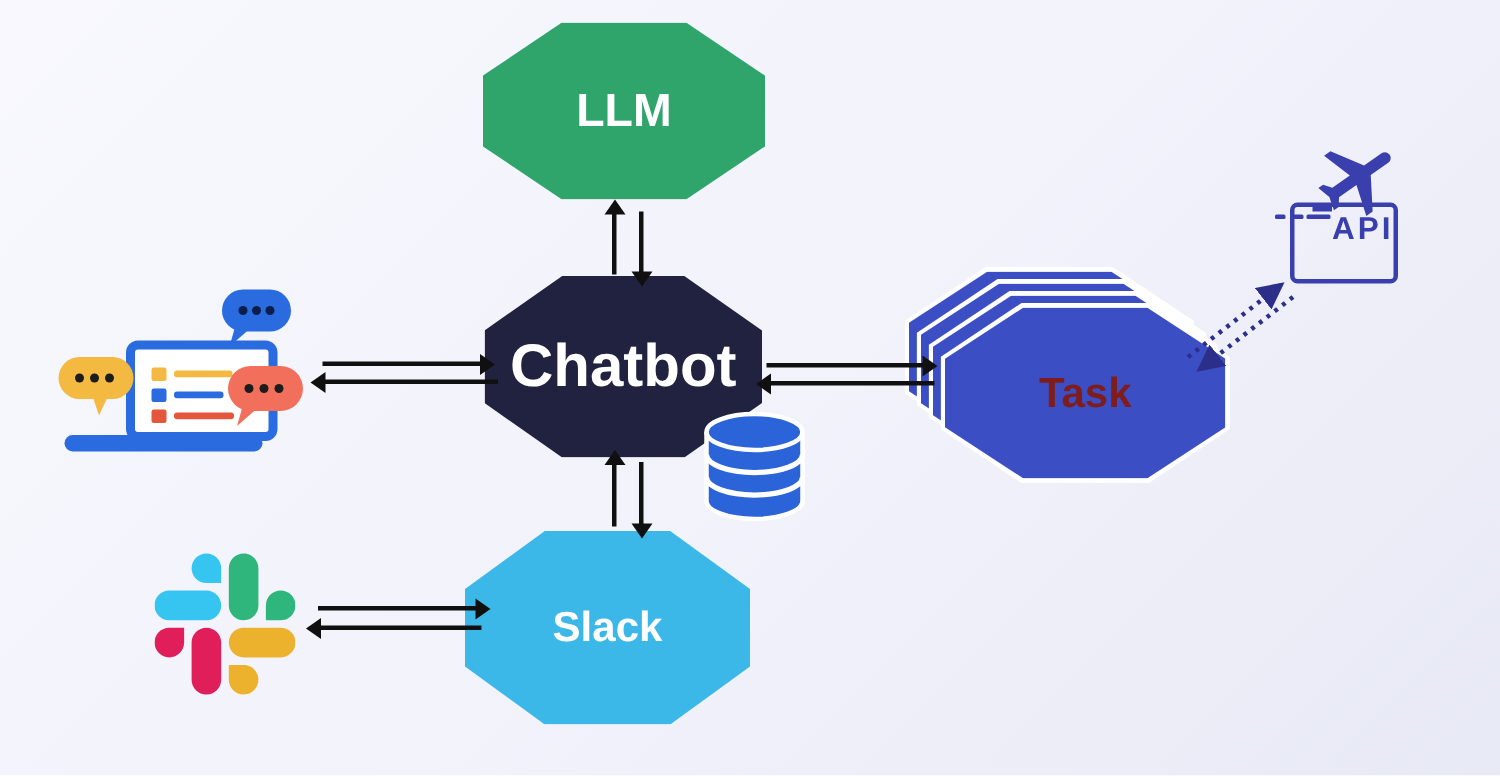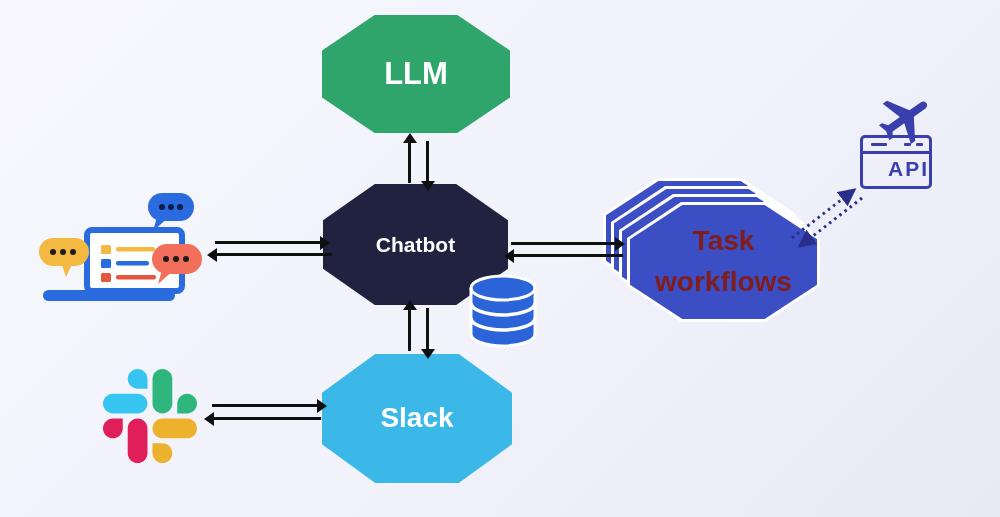--- a/index.html
+++ b/index.html
@@ -9,22 +9,22 @@
     background:linear-gradient(135deg,#f8f8fe 0%,#f1f2fa 55%,#e7e9f5 100%);
   }
   
   .oct{
     position:absolute;
     clip-path:polygon(28% 0,72% 0,100% 30%,100% 70%,72% 100%,28% 100%,0 70%,0 30%);
     display:flex;flex-direction:column;align-items:center;justify-content:center;
     color:#fff;font-weight:bold;text-align:center;
   }
   .oct-llm{left:322px;top:15px;width:188px;height:118px;background:#2fa56b;font-size:31px;}
-  .oct-chatbot{left:323px;top:184px;width:185px;height:121px;background:#20223f;font-size:21px;}
-  .oct-slack{left:322px;top:354px;width:190px;height:129px;background:#3bb8e8;font-size:28px;line-height:1.45;}
+  .oct-chatbot{left:323px;top:184px;width:185px;height:121px;background:#20223f;font-size:40px;}
+  .oct-slack{left:310px;top:354px;width:190px;height:129px;background:#3bb8e8;font-size:28px;line-height:1.45;}
   
   .task-layer{
     position:absolute;width:193px;height:120px;
     clip-path:polygon(28% 0,72% 0,100% 30%,100% 70%,72% 100%,28% 100%,0 70%,0 30%);
     background:#ffffff;
   }
   .task-layer .fill{
     position:absolute;inset:3px;
     clip-path:polygon(28% 0,72% 0,100% 30%,100% 70%,72% 100%,28% 100%,0 70%,0 30%);
     background:#3c4ec3;
@@ -43,21 +43,21 @@
   .ar-h.dir-left::after{left:-9px;border-right:10px solid #101010;}
   .ar-v{position:absolute;width:3px;background:#101010;}
   .ar-v::after{content:"";position:absolute;left:-5.5px;width:0;height:0;
     border-left:7px solid transparent;border-right:7px solid transparent;}
   .ar-v.dir-up::after{top:-9px;border-bottom:10px solid #101010;}
   .ar-v.dir-down::after{bottom:-9px;border-top:10px solid #101010;}
   
   .api-frame{
     position:absolute;left:860px;top:135px;width:66px;height:48px;
     border:3px solid #3a3fae;border-radius:5px;color:#3a3fae;
-    display:flex;flex-direction:column;align-items:flex-end;
+    display:flex;align-items:flex-start;
   }
   .api-topbar{position:relative;width:100%;height:13px;}
   .api-dash{position:absolute;background:#3a3fae;height:3px;border-radius:1px;}
   .api-dash.d1{left:8px;top:5px;width:16px;}
   .api-dash.d2{right:18px;top:5px;width:7px;}
   .api-dash.d3{right:6px;top:5px;width:7px;}
   .api-rule{width:100%;height:3px;background:#3a3fae;}
   .api-text{font-size:21px;font-weight:600;letter-spacing:2px;margin-top:3px;}
   .plane{position:absolute;left:875px;top:88px;width:62px;height:62px;transform:rotate(55deg);}
   
@@ -87,21 +87,20 @@
     <div class="task-layer" style="left:611px;top:186px;">
         <div class="fill"></div>
       </div>
     <div class="task-layer" style="left:619px;top:194px;">
         <div class="fill"></div>
       </div>
     <div class="task-layer task-front" style="left:627px;top:202px;">
       <div class="fill"></div>
       <div class="labels">
         <div>Task</div>
-        <div>workflows</div>
       </div>
     </div>
   </div>
 
   <svg class="icon-abs" style="left:466px;top:272px;" width="74" height="78" viewBox="0 0 74 78">
     <rect x="5" y="16" width="64" height="46" fill="#2b63d9"></rect>
     <path d="M5,62 a32,12 0 0 0 64,0" fill="#2b63d9" stroke="#ffffff" stroke-width="3"></path>
     <path d="M5,46 a32,12 0 0 0 64,0" fill="none" stroke="#ffffff" stroke-width="3.5"></path>
     <path d="M5,31 a32,12 0 0 0 64,0" fill="none" stroke="#ffffff" stroke-width="3.5"></path>
     <ellipse cx="37" cy="16" rx="32" ry="12" fill="#2b63d9" stroke="#ffffff" stroke-width="3"></ellipse>

